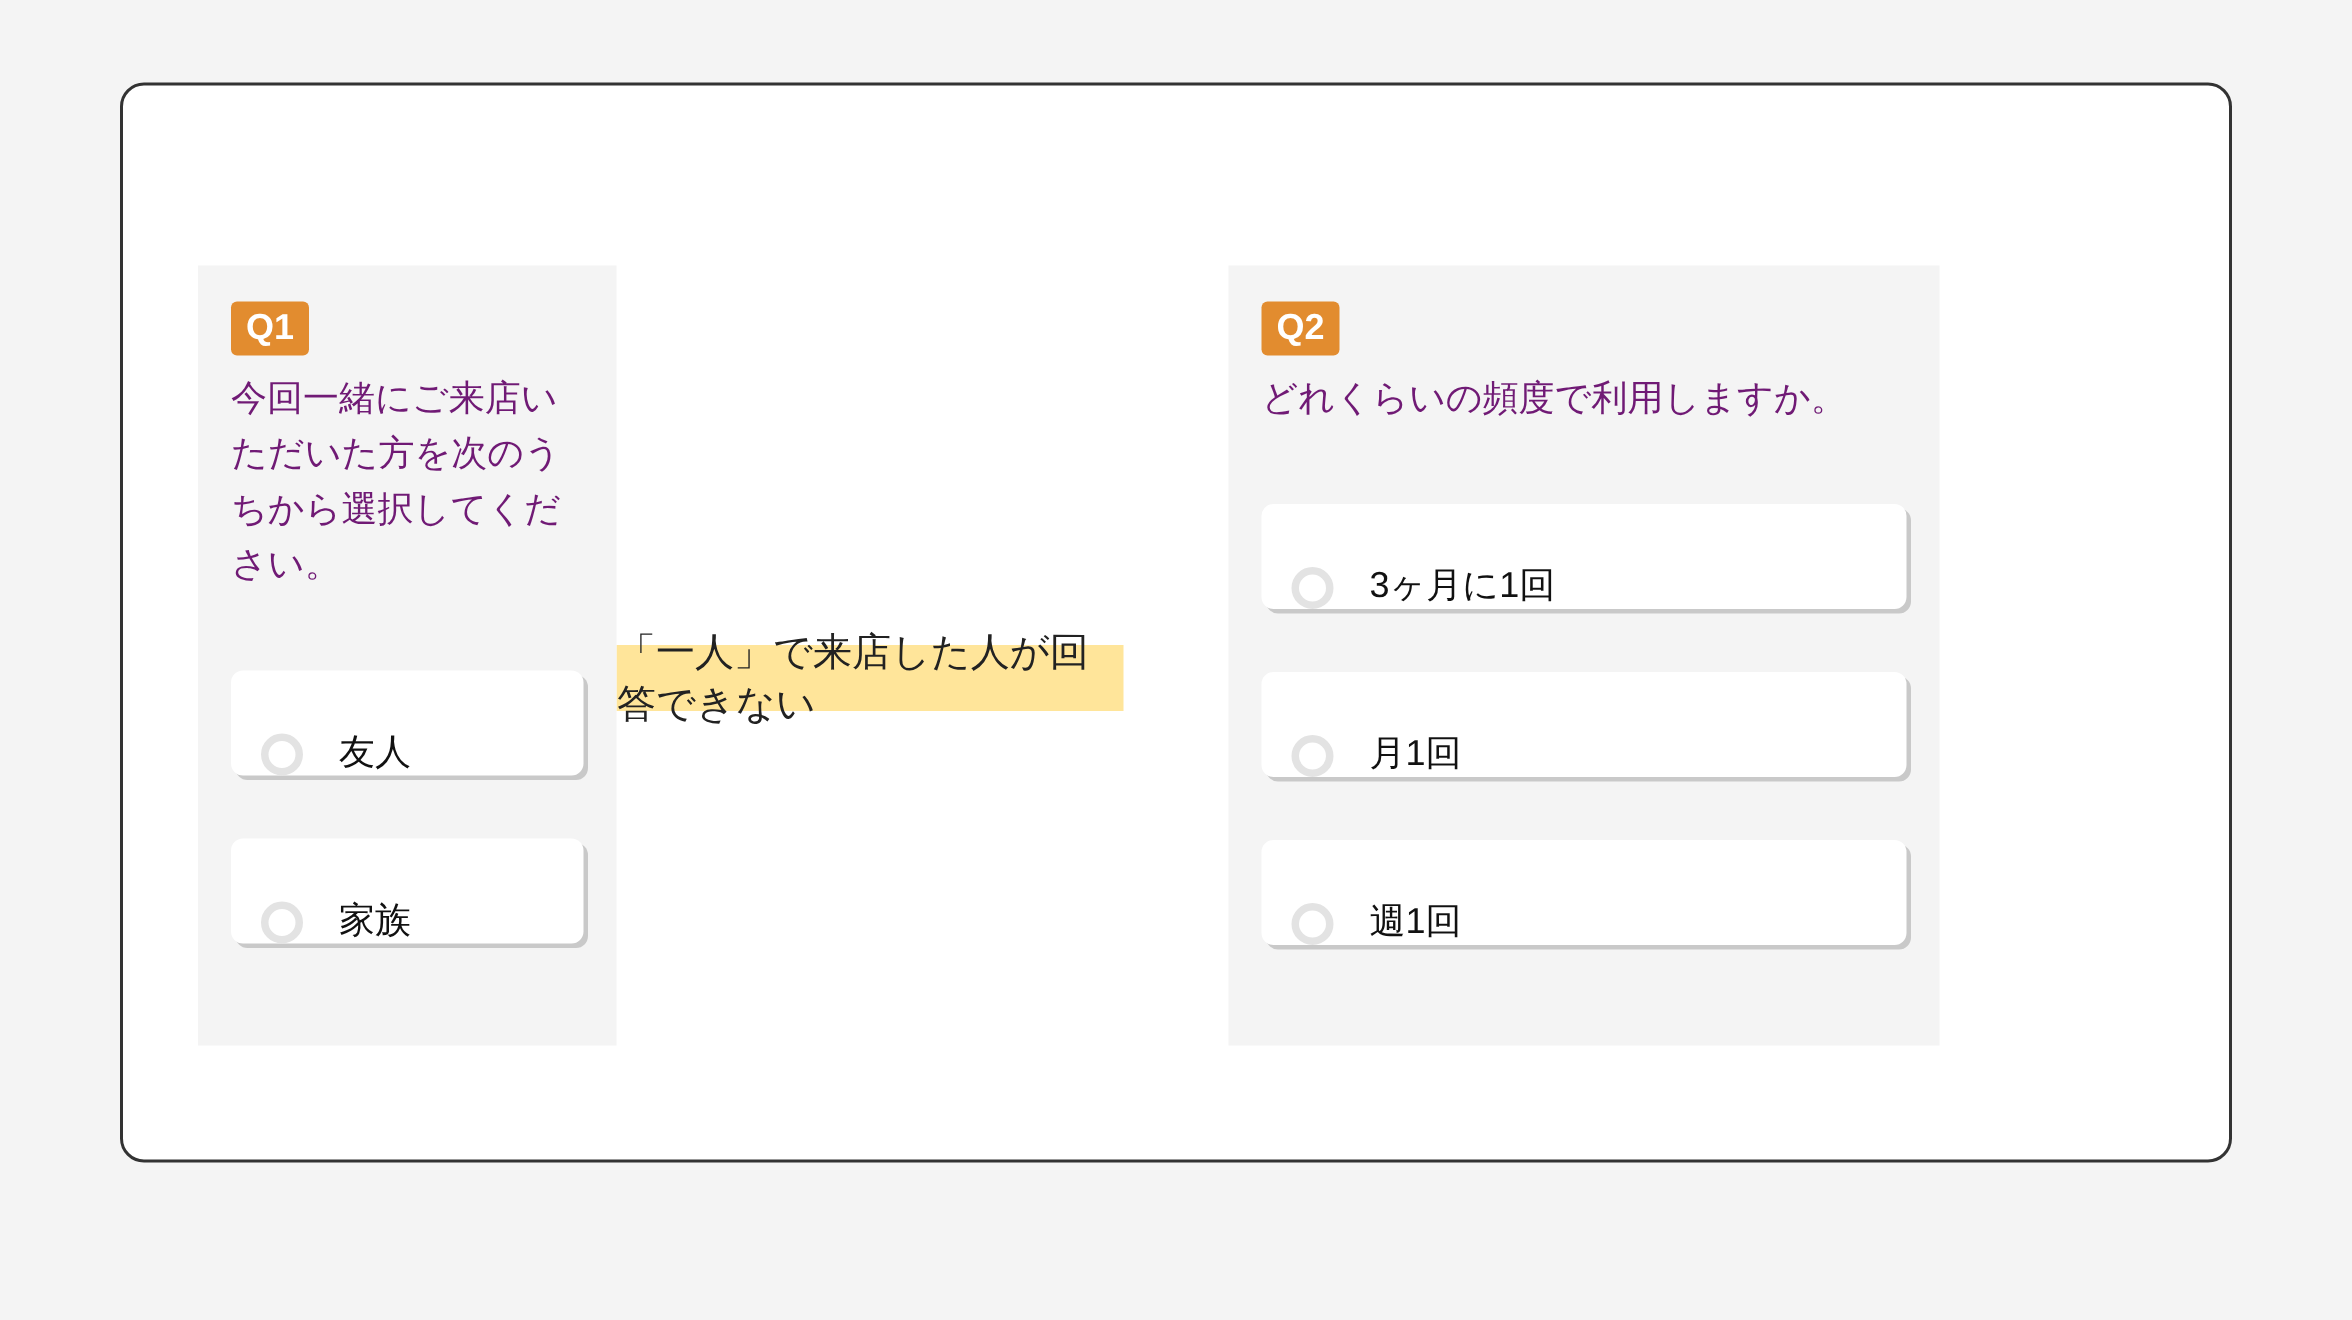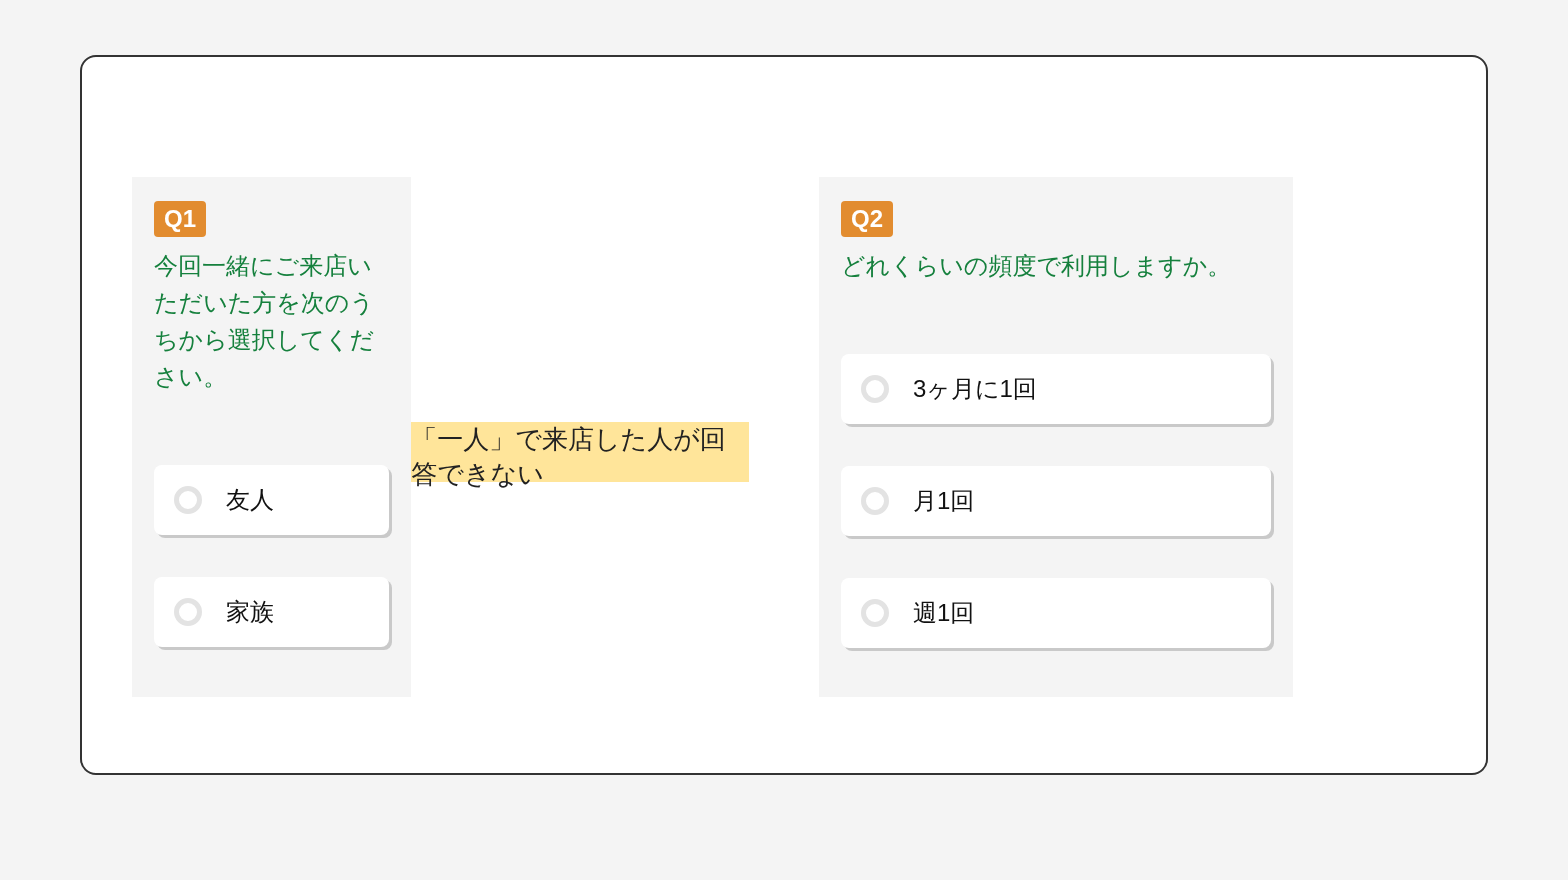--- a/index.html
+++ b/index.html
@@ -42,56 +42,57 @@
       color: #fff;
       font-weight: 700;
       font-size: 24px;
       padding: 4px 10px;
       border-radius: 4px;
       margin-bottom: 10px;
     }
     .q-text {
       font-size: 24px;
       line-height: 1.55;
-      color: #15803d;
-      margin-bottom: 70px;
+      color: #701a75;
+      margin-bottom: 52px;
     }
     .options {
       display: flex;
       flex-direction: column;
       gap: 42px;
     }
     .option-item {
       background: #ffffff;
       border-radius: 8px;
       height: 70px;
       box-shadow: 3px 3px 0 0 #c9c9c9;
       display: flex;
-      align-items: center;
+      align-items: flex-end;
       padding: 0 20px;
       cursor: pointer;
     }
     .radio-circle {
       width: 28px;
       height: 28px;
       border-radius: 50%;
       border: 5px solid #e3e3e3;
       flex: 0 0 auto;
       margin-right: 24px;
     }
     .option-label {
       font-size: 24px;
       color: #111;
     }
     .annotation-bar {
       margin-top: 30px;
       background: #ffe59a;
       width: 617px;
-      height: 60px;
+      height: 44px;
       display: flex;
+      align-items: center;
       justify-content: center;
     }
     .annotation-text {
       font-size: 26px;
       color: #222;
     }
   </style>
 </head>
 <body>
 

